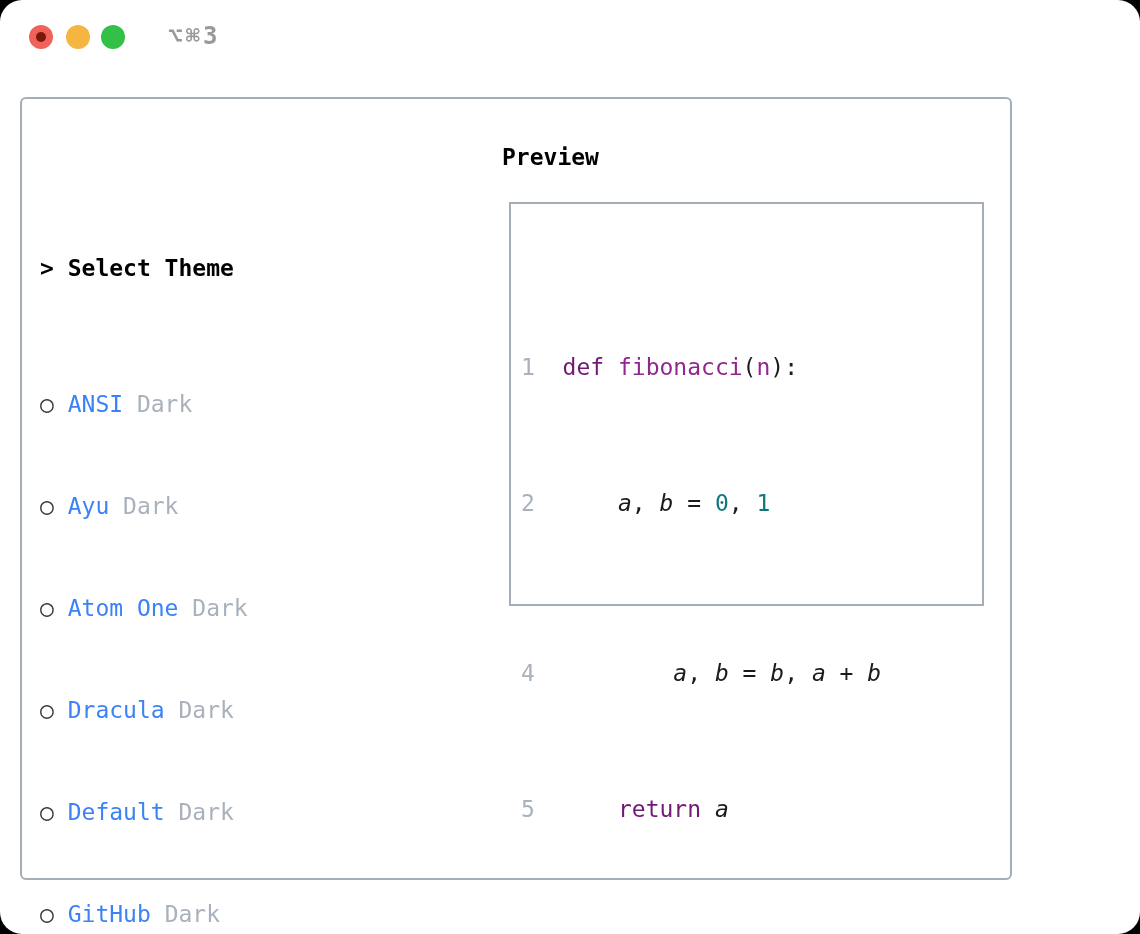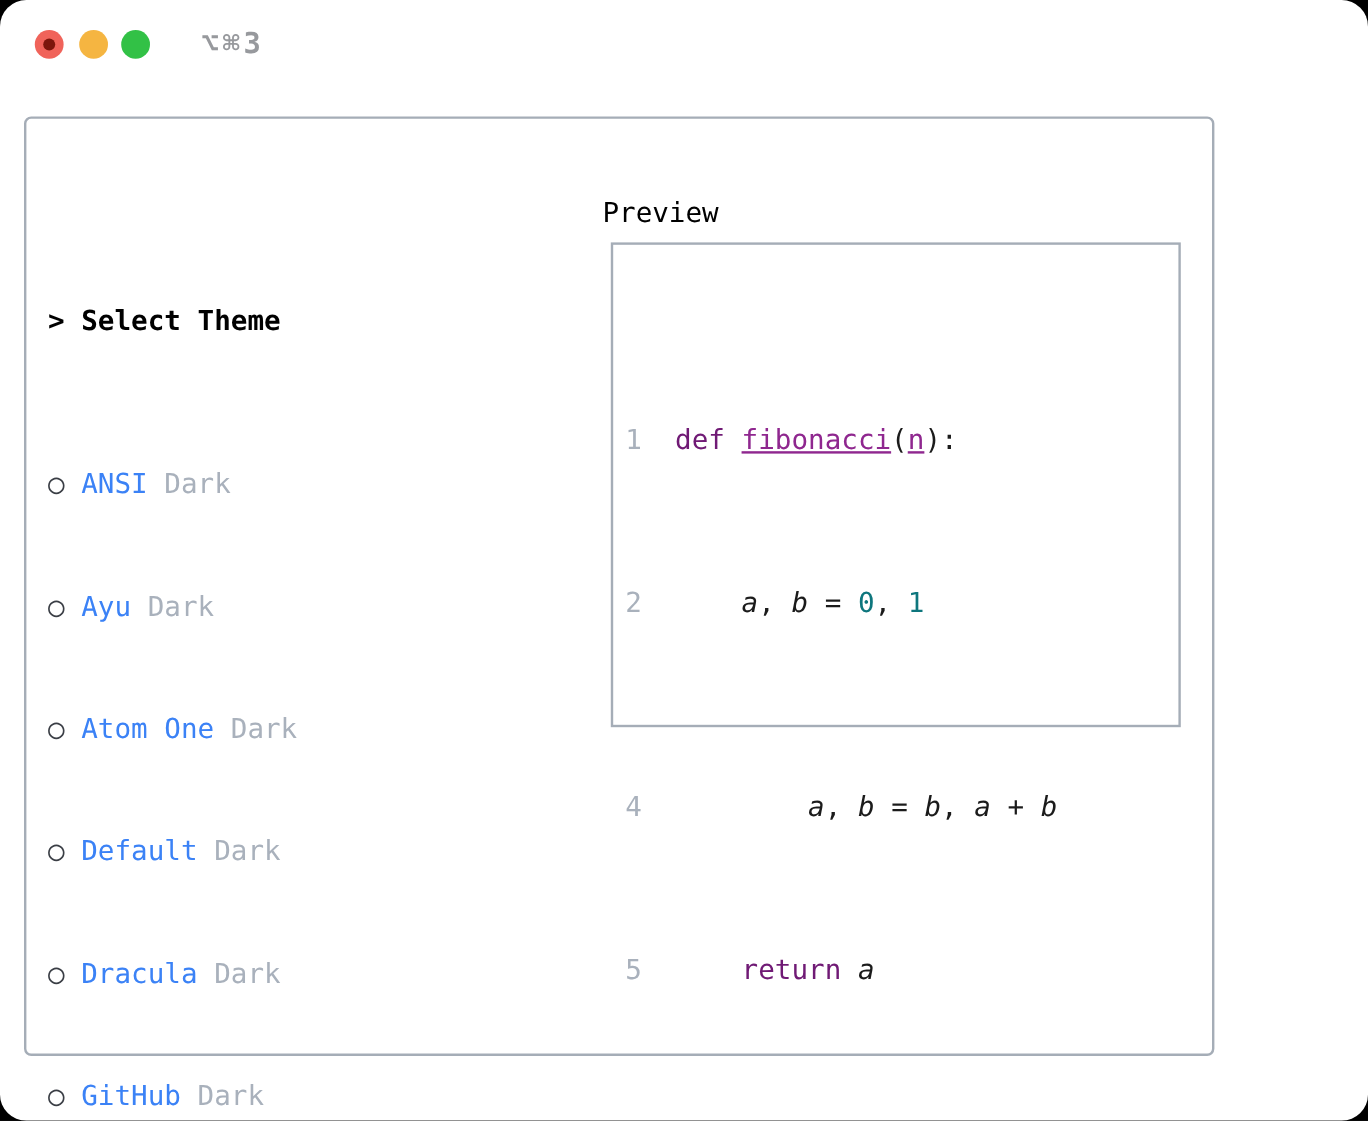--- a/index.html
+++ b/index.html
@@ -26,29 +26,29 @@
   .left-col { position:absolute; left:18px; top:50px; font-size:23px; line-height:34px;
               color:#3a3e45; white-space:pre; }
   .row { height:34px; }
   .marker { display:inline-block; width:2ch; color:#3a3e45; }
   .prompt { display:inline-block; width:2ch; font-weight:bold; color:#000; }
   .hdr-label { font-weight:bold; color:#000000; }
   .tname { color:#3b82f6; }
   .variant { color:#a9b1bc; margin-left:1ch; }
 
   
-  .preview-header { position:absolute; left:480px; top:65px; font-size:23px;
-                    font-weight:normal; color:#000; line-height:28px; }
+  .preview-header { position:absolute; left:480px; top:44px; font-size:23px;
+                    font-weight:bold; color:#000; line-height:28px; }
   .preview-box { position:absolute; left:487px; top:103px; width:475px; height:404px;
                  background:#fff; border:2px solid #a5adb7; }
   .code { position:absolute; left:10px; top:44px; font-size:23px; line-height:34px;
           white-space:pre; color:#1b1b1b; }
   .lnum { color:#a9b1bc; }
   .kw   { color:#701a75; }
-  .fn   { color:#8f278f;text-decoration:underline; }
+  .fn   { color:#8f278f; }
   .cnum { color:#0e767d; }
   .cvar { font-style:italic; color:#1b1b1b; }
   .plain{ color:#1b1b1b; }
 </style>
 </head>
 <body>
 
 <div class="screen">
   <div class="window">
 
@@ -59,22 +59,22 @@
 
     <div class="panel">
 
       <div class="left-col">
 
         <div class="row"><span class="prompt">&gt;</span><span class="hdr-label">Select Theme</span></div>
 
         <div class="row"><span class="marker">○</span><span class="tname">ANSI</span><span class="variant">Dark</span></div>
         <div class="row"><span class="marker">○</span><span class="tname">Ayu</span><span class="variant">Dark</span></div>
         <div class="row"><span class="marker">○</span><span class="tname">Atom One</span><span class="variant">Dark</span></div>
+        <div class="row"><span class="marker">○</span><span class="tname">Dracula</span><span class="variant">Dark</span></div>
         <div class="row"><span class="marker">○</span><span class="tname">Default</span><span class="variant">Dark</span></div>
-        <div class="row"><span class="marker">○</span><span class="tname">Dracula</span><span class="variant">Dark</span></div>
         <div class="row"><span class="marker">○</span><span class="tname">GitHub</span><span class="variant">Dark</span></div>
         
         
         
         
         
         
 
         
 

